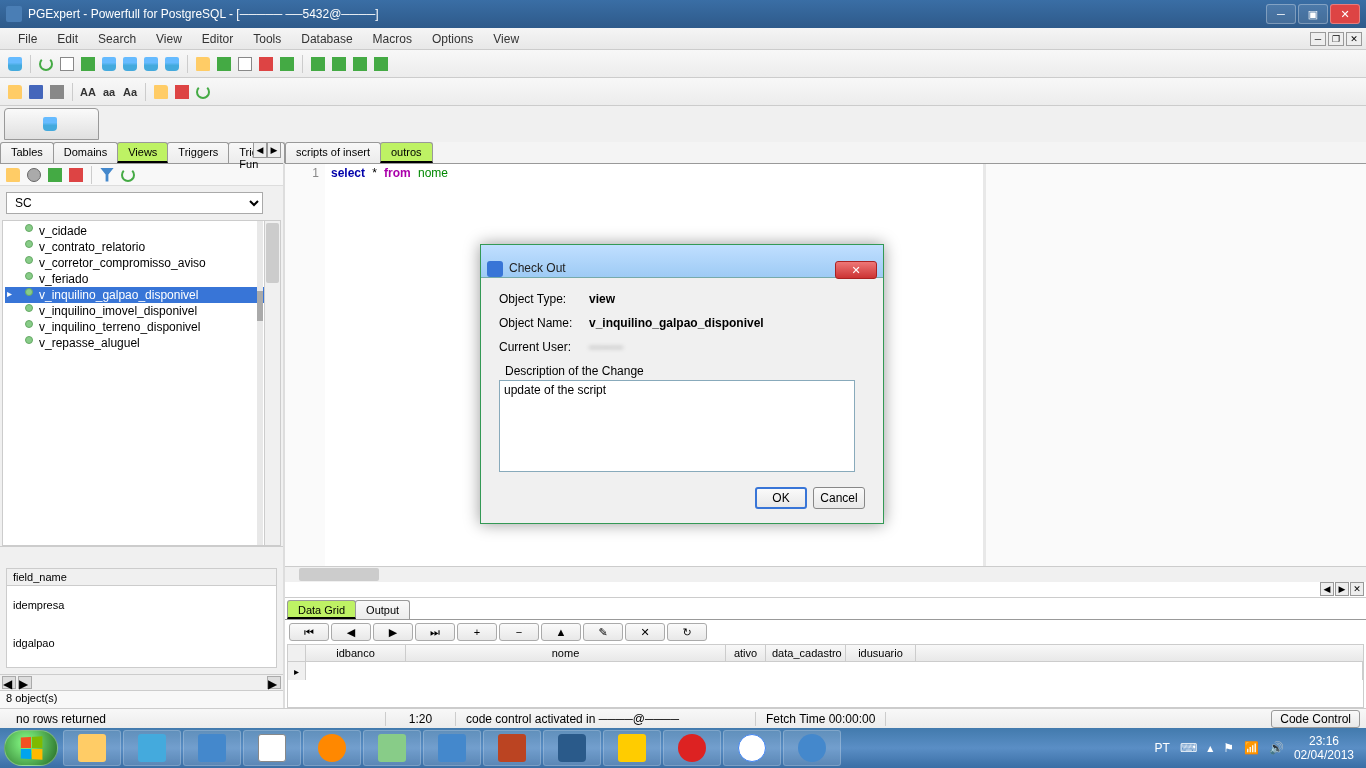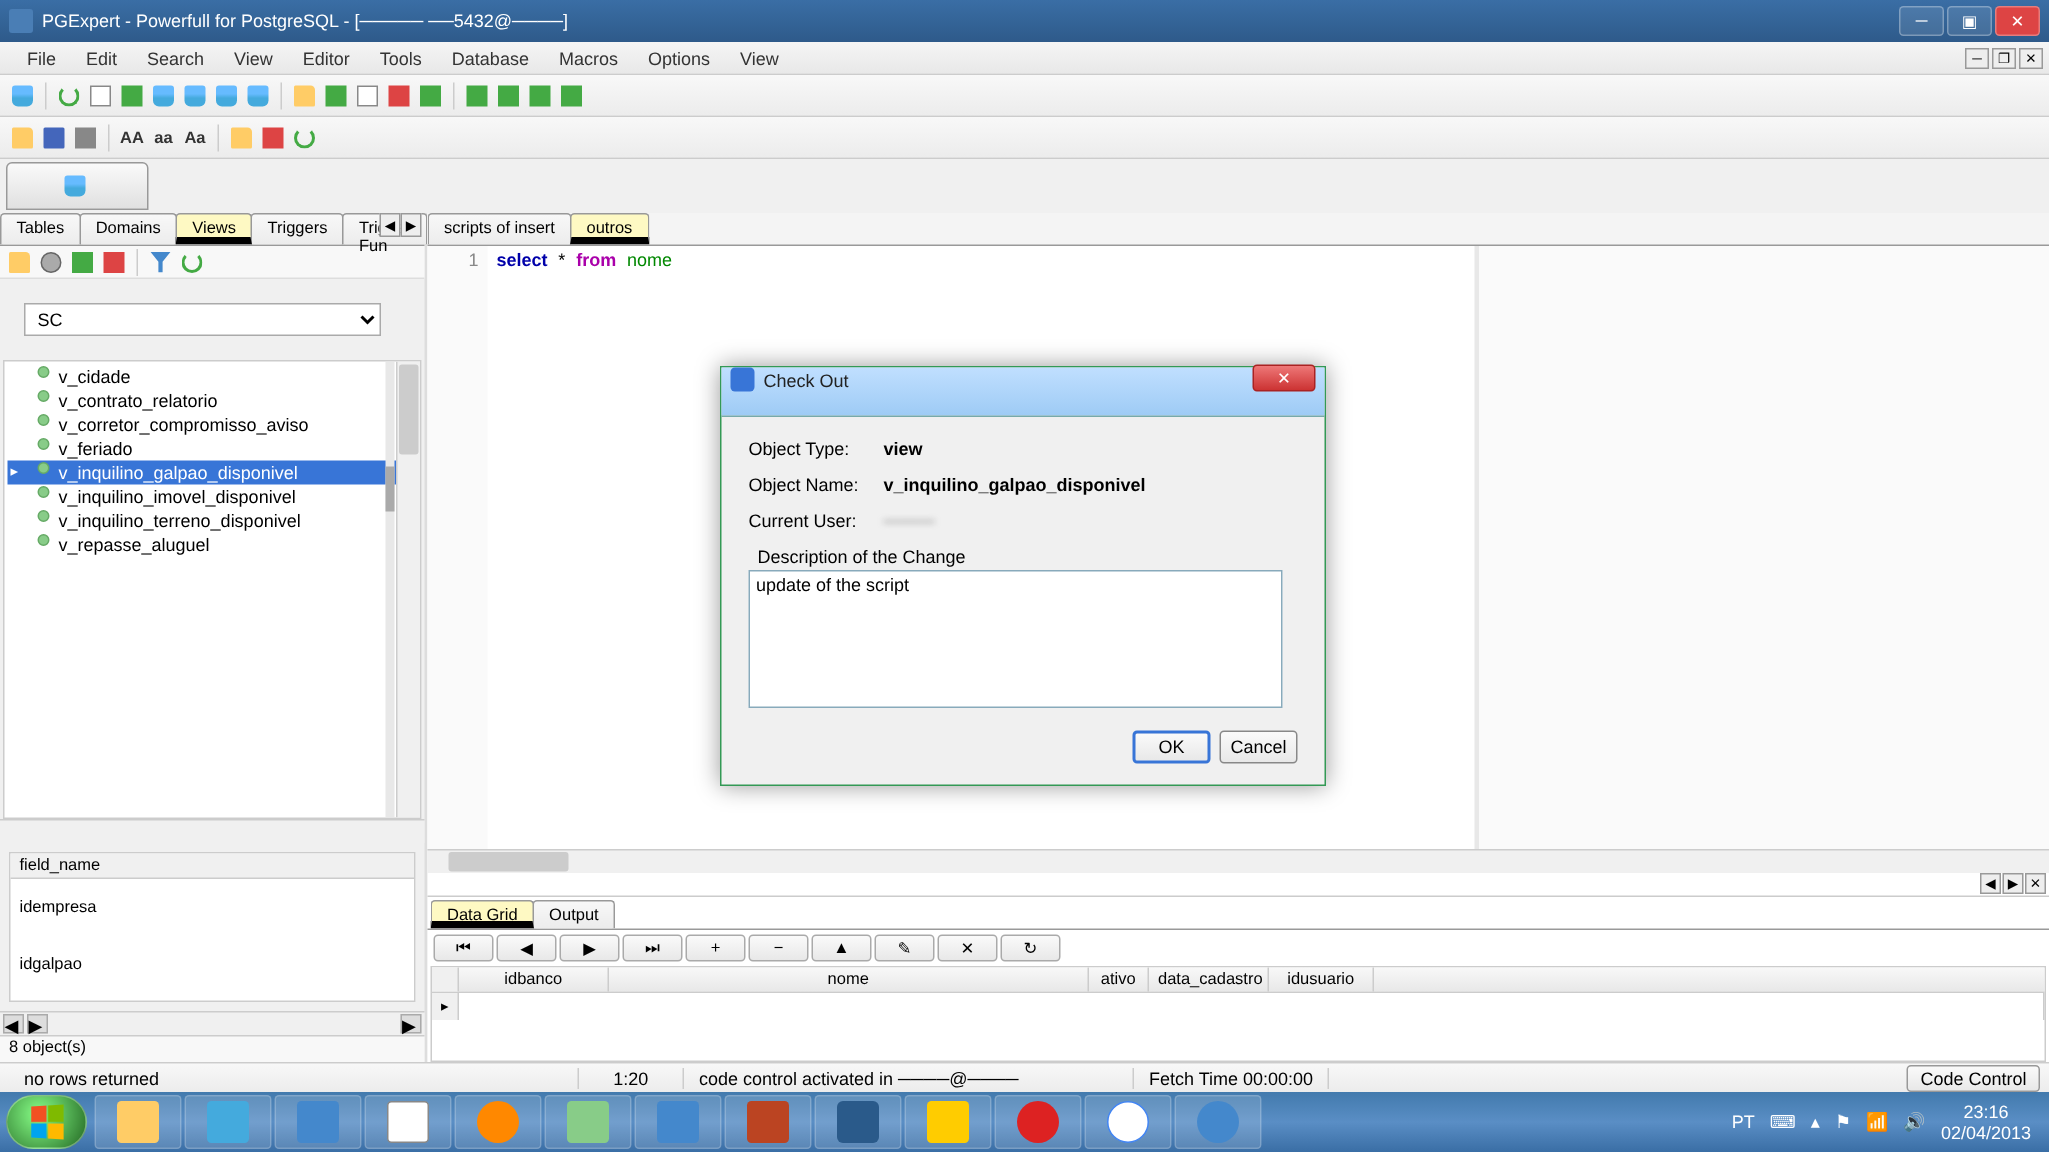--- a/index.html
+++ b/index.html
@@ -26,25 +26,25 @@
 .ico-folder { background: #fc6; border-radius: 1px 3px 1px 1px; }
 .ico-red { background: #d44; }
 .ico-green { background: #4a4; }
 .ico-text { font-weight: bold; font-size: 11px; color: #333; width: auto; }
 .content-wrap { display: flex; flex-direction: column; flex: 1; background: #f0f0f0; }
 .content { flex: 1; display: flex; }
 .db-selector { width: 95px; height: 32px; margin: 2px 4px; background: linear-gradient(to bottom, #fafafa, #e0e0e0); border: 1px solid #999; border-radius: 4px 4px 0 0; display: flex; align-items: center; justify-content: center; }
 .left-panel { width: 285px; display: flex; flex-direction: column; border-right: 2px solid #ddd; }
 .tabstrip { display: flex; height: 22px; background: #f4f4f4; border-bottom: 1px solid #999; position: relative; }
 .tab { padding: 3px 10px; border: 1px solid #999; border-bottom: none; background: linear-gradient(to bottom, #f8f8f8, #ececec); cursor: pointer; font-size: 11px; margin-right: -1px; border-radius: 3px 3px 0 0; }
-.tab.active { background: #fef9c3; border-bottom: 5px solid #000000; position: relative; z-index: 1; }
+.tab.active { background: #bef264; border-bottom: 2px solid #000000; position: relative; z-index: 1; }
 .tab-nav { position: absolute; right: 2px; display: flex; }
 .tab-nav-btn { width: 14px; height: 16px; border: 1px solid #999; background: #eee; font-size: 9px; display: flex; align-items: center; justify-content: center; }
 .mini-toolbar { height: 22px; background: #f8f8f8; display: flex; align-items: center; padding: 0 4px; gap: 3px; border-bottom: 1px solid #ddd; }
-.schema-sel { margin: 16px; padding: 2px 4px; border: 1px solid #aaa; background: #fff; width: calc(100% - 18px); }
+.schema-sel { margin: 6px; padding: 2px 4px; border: 1px solid #aaa; background: #fff; width: calc(100% - 18px); }
 .tree { flex: 1; background: #fff; overflow-y: auto; padding: 2px; border: 1px solid #ccc; margin: 0 2px; position: relative; }
 .tree-item { display: flex; align-items: flex-start; padding: 1px 4px 1px 20px; cursor: pointer; font-size: 11px; }
 .tree-item.selected { background: #3875d7; color: white; }
 .tree-marker { position: absolute; left: 4px; font-size: 10px; }
 .tree-dot { width: 8px; height: 8px; border-radius: 50%; background: #8c8; border: 1px solid #6a6; margin-right: 6px; }
 .tree-scroll { position: absolute; right: 0; top: 0; bottom: 0; width: 16px; background: #f0f0f0; border-left: 1px solid #ccc; }
 .tree-scroll-thumb { position: absolute; left: 1px; right: 1px; top: 2px; height: 60px; background: #ccc; border-radius: 2px; }
 .tree-scroll2 { position: absolute; right: 17px; top: 0; bottom: 0; width: 6px; background: #e8e8e8; }
 .tree-scroll2-thumb { position: absolute; left: 0; right: 0; top: 70px; height: 30px; background: #aaa; }
 .field-panel { height: 100px; background: #fff; border: 1px solid #ccc; margin: 6px; }
@@ -72,21 +72,21 @@
 .grid-cell { padding: 2px 6px; border-right: 1px solid #ccc; font-size: 11px; text-align: center; }
 .grid-row { display: flex; }
 .grid-row-hdr { width: 18px; background: #f0f0f0; border-right: 1px solid #ccc; display: flex; align-items: center; justify-content: center; font-size: 10px; }
 .statusbar { height: 20px; background: linear-gradient(to bottom, #f8f8f8, #ececec); border-top: 1px solid #ccc; display: flex; align-items: center; padding: 0 6px; font-size: 11px; }
 .status-cell { padding: 0 10px; border-right: 1px solid #ccc; }
 .status-spacer { flex: 1; }
 .status-btn { padding: 1px 8px; border: 1px solid #999; background: linear-gradient(to bottom, #fafafa, #e8e8e8); border-radius: 3px; cursor: pointer; }
 .count-bar { height: 18px; padding: 1px 6px; border-top: 1px solid #ccc; font-size: 11px; background: #f8f8f8; }
 .dialog-overlay { position: absolute; top: 0; left: 0; right: 0; bottom: 0; display: flex; align-items: center; justify-content: center; z-index: 100; }
 .dialog { width: 404px; background: #f0f0f0; border: 1px solid #395; box-shadow: 0 0 15px rgba(0,0,0,0.4); position: absolute; top: 244px; left: 480px; }
-.dialog-title { height: 20px; background: linear-gradient(to bottom, #c0dfff, #9ecbf5); display: flex; align-items: flex-end; padding: 16px 6px; border-bottom: 1px solid #7aa; }
+.dialog-title { height: 20px; background: linear-gradient(to bottom, #c0dfff, #9ecbf5); display: flex; align-items: flex-start; padding: 16px 6px; border-bottom: 1px solid #7aa; }
 .dialog-title-icon { width: 16px; height: 16px; background: #3875d7; border-radius: 3px; margin-right: 6px; }
 .dialog-title-text { flex: 1; font-size: 12px; color: #222; }
 .dialog-close { width: 42px; height: 18px; background: linear-gradient(to bottom, #e77, #c33); border: 1px solid #a22; border-radius: 3px; color: white; display: flex; align-items: center; justify-content: center; font-size: 11px; cursor: pointer; }
 .dialog-body { padding: 14px 18px; }
 .dialog-row { display: flex; margin-bottom: 10px; font-size: 12px; }
 .dialog-label { width: 90px; }
 .dialog-value { font-weight: bold; }
 .dialog-blur { filter: blur(2px); color: #666; }
 .dialog-group { border: none; margin-top: 4px; }
 .dialog-group-label { font-size: 12px; padding-left: 6px; }

